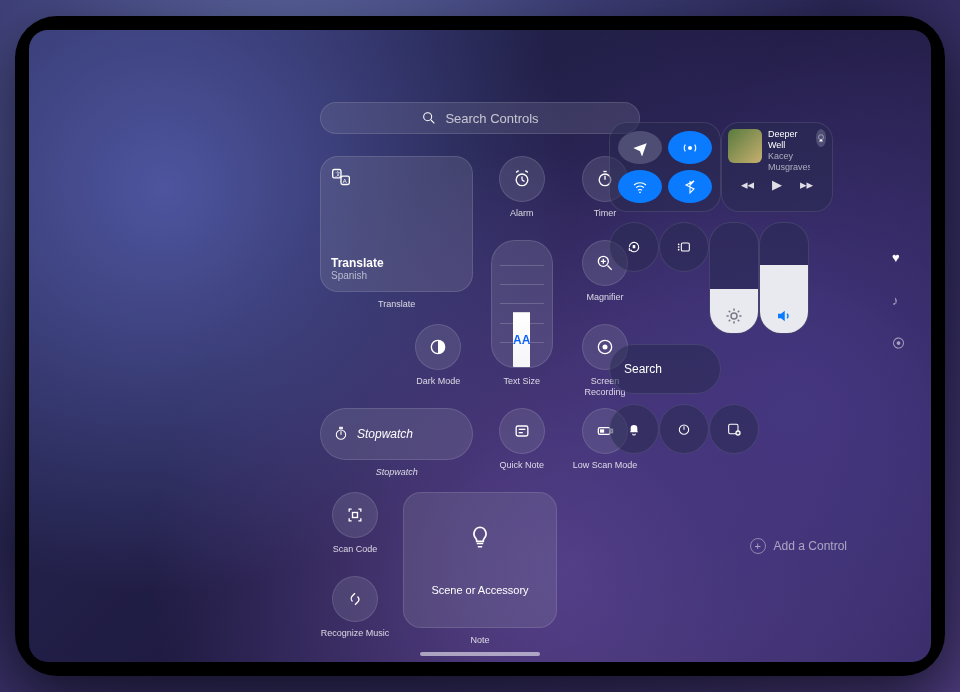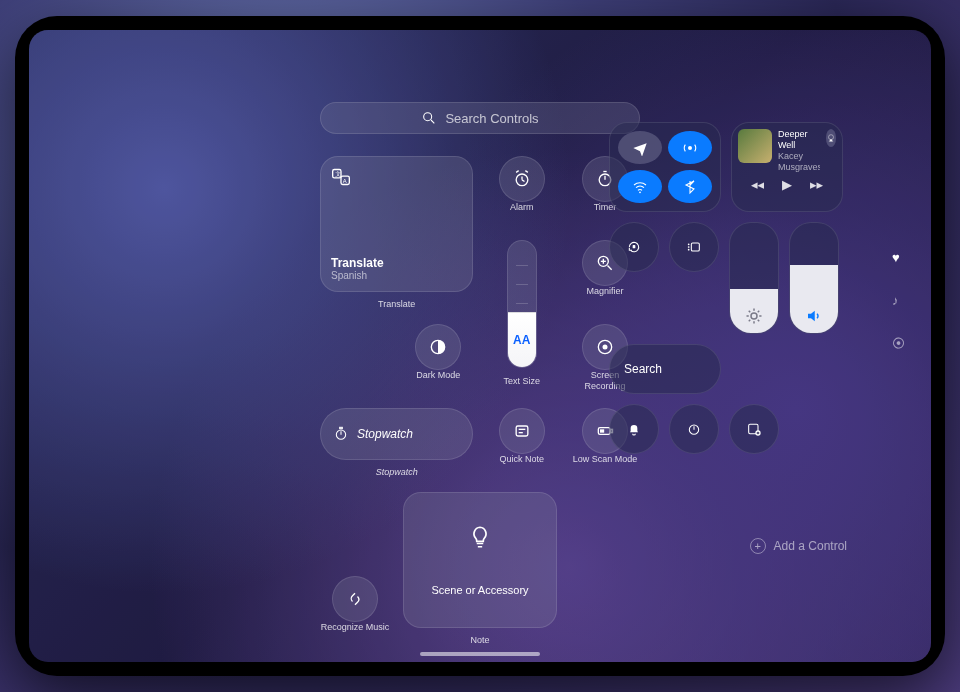--- a/index.html
+++ b/index.html
@@ -57,53 +57,53 @@
   }
   .cell { position:relative; text-align:center; color:#e0e0ea; }
   .cell .circle, .cell .tile, .cell .pill {
     background: rgba(130,130,160,.26);
     border:1px solid rgba(255,255,255,.12);
   }
   .circle {
     width:46px; height:46px; border-radius:50%;
     margin:0 auto; display:flex; align-items:center; justify-content:center;
   }
-  .lbl { font-size:9px; line-height:11px; color:rgba(255,255,255,.80); display:block; }
+  .lbl { font-size:9px; line-height:11px; color:rgba(255,255,255,.80); margin-top:6px; display:block; }
   .tile-2x2 { grid-column: span 2; grid-row: span 2; }
   .tile-2x1 { grid-column: span 2; font-style: italic; }
   .tile-1x2 { grid-row: span 2; }
   .tile {
     width:100%; height: calc(100% - 18px); border-radius:18px; padding:10px;
     display:flex; flex-direction:column; justify-content:flex-start;
     color:#fff; font-size:11px; text-align:left;
   }
   .tile.centered { align-items:center; justify-content:center; text-align:center; }
   .below { height:18px; display:flex; align-items:flex-end; justify-content:center; }
   .pill {
     width:100%; height: calc(100% - 18px); border-radius:26px;
     display:flex; align-items:center; gap:8px; padding:0 12px;
     font-size:12px; color:#fff;
   }
 
   
   .tslider {
-    width:30px; height:128px; margin:0 auto; border-radius:24px;
+    width:62px; height:128px; margin:0 auto; border-radius:24px;
     background: rgba(130,130,160,.28);
     border:1px solid rgba(255,255,255,.12);
     position:relative; overflow:hidden;
-    display:flex; flex-direction:column; justify-content:flex-end;
+    display:flex; flex-direction:column; justify-content:flex-end;align-items:center;
   }
   .tslider .ticks { position:absolute; inset:0; display:flex; flex-direction:column; justify-content:space-evenly; padding:6px 0; }
   .tslider .ticks i { height:1px; background:rgba(255,255,255,.18); margin:0 8px; display:block;}
   .tslider .fill { height:44%; background: linear-gradient(#fff,#f5f5f8); border-top:1px solid rgba(0,0,0,.1);
     display:flex; align-items:center; justify-content:center; color:#0a60ff; font-weight:700; font-size:12px; }
 
   
   .cc { position:absolute; right:84px; top:92px; width:238px; color:#fff; font-size:11px; }
-  .ccrow { display:flex; gap:10px; margin-bottom:10px; }
+  .ccrow { display:flex; margin-bottom:10px; }
   .card {
     background: rgba(40,42,80,.55);
     border:1px solid rgba(255,255,255,.10);
     border-radius:18px;
   }
   .conn { width:112px; height:90px; padding:8px; display:grid; grid-template-columns:1fr 1fr; grid-template-rows:1fr 1fr; gap:6px; }
   .conn .b { border-radius:50%; display:flex; align-items:center; justify-content:center; }
   .b-off { background: rgba(150,150,180,.35); }
   .b-blue { background:#0a7bff; }
   .np { width:112px; height:90px; padding:6px; display:flex; flex-direction:column; gap:4px; }
@@ -275,20 +275,29 @@
           <div class="circle">
               <svg class="ico" viewBox="0 0 24 24">
                 <rect x="4" y="8" width="14" height="8" rx="2"></rect>
                 <rect x="19" y="10" width="2" height="4"></rect>
                 <rect x="6" y="10" width="5" height="4" fill="#fff" stroke="none"></rect>
               </svg>
             </div>
           <span class="lbl">Low Scan Mode</span>
         </div>
 
+        <div class="cell" style="grid-column:1; grid-row:5">
+          <div class="circle">
+              <svg class="ico" viewBox="0 0 24 24">
+                <path d="M5 8V5h3 M19 8V5h-3 M5 16v3h3 M19 16v3h-3"></path>
+                <rect x="9" y="9" width="6" height="6"></rect>
+              </svg>
+            </div>
+          <span class="lbl">Scan Code</span>
+        </div>
 
         <div class="cell tile-2x2" style="grid-column:2 / span 2; grid-row:5 / span 2">
           <div class="tile centered">
             <svg class="ico" viewBox="0 0 24 24" style="width:26px;height:26px">
                 <path d="M9 18h6 M10 21h4"></path>
                 <path d="M12 3a6 6 0 0 1 4 10c-1 1-1 2-1 3H9c0-1 0-2-1-3a6 6 0 0 1 4-10z"></path>
               </svg>
             <div style="margin-top:34px;font-size:11px">Scene or Accessory</div>
           </div>
           <div class="below">

